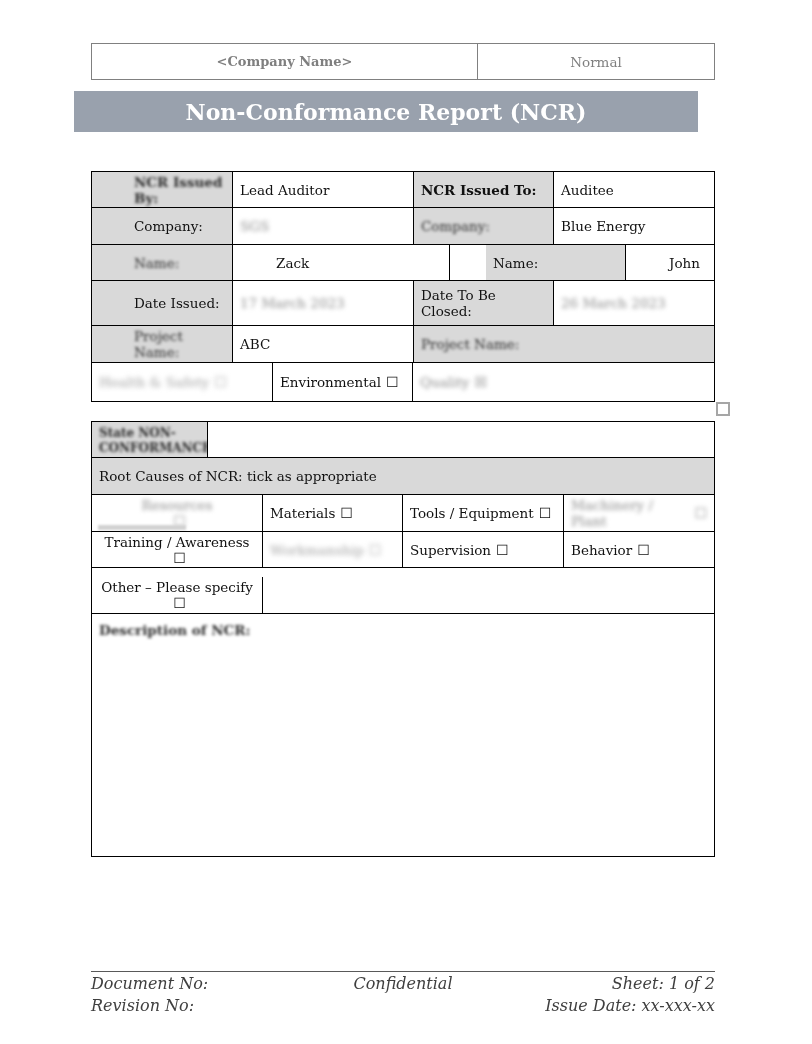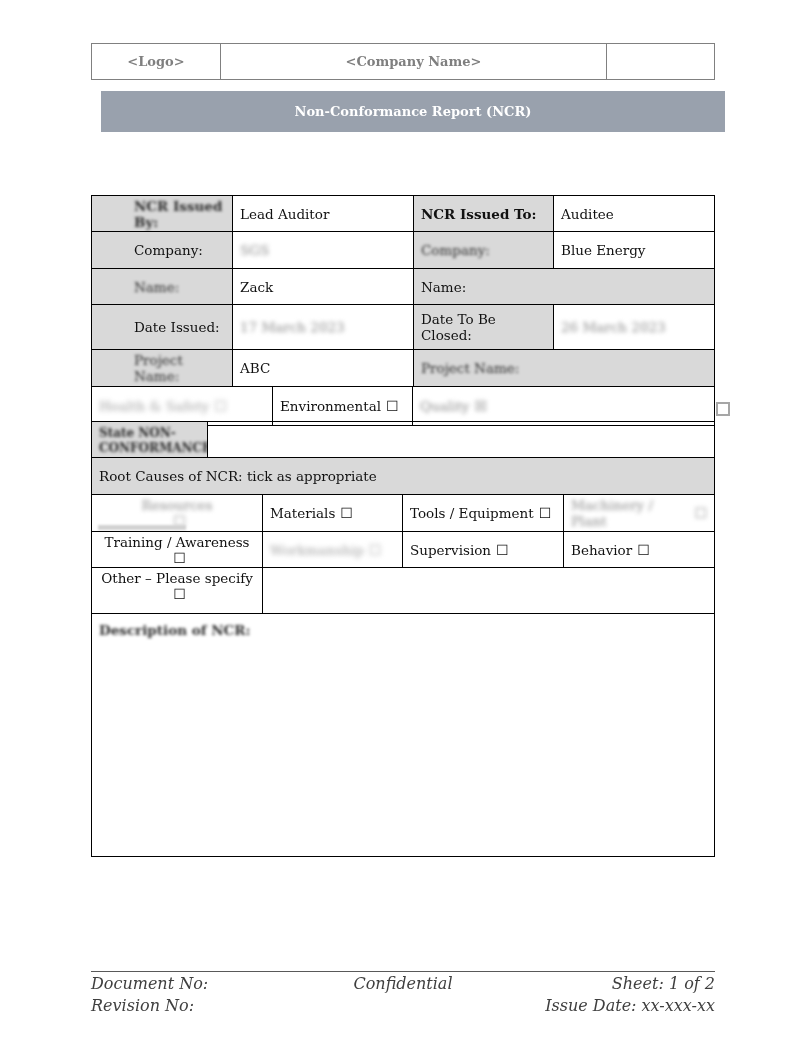--- a/index.html
+++ b/index.html
@@ -15,22 +15,22 @@
 
   
   .hdr-tbl{position:absolute;left:91px;top:43px;width:624px;height:37px;display:flex;border:1px solid var(--hdr-border);}
   .hdr-cell{display:flex;align-items:center;justify-content:center;color:var(--hdr-text);font-size:13px;}
   .hdr-cell.b{font-weight:bold;}
   .hdr-logo{width:129px;border-right:1px solid var(--hdr-border);}
   .hdr-company{width:386px;border-right:1px solid var(--hdr-border);}
   .hdr-normal{flex:1;font-size:13.5px;}
 
   
-  .banner{position:absolute;left:101px;top:91px;width:624px;height:41px;background:var(--banner-bg);
-          display:flex;align-items:center;justify-content:center;color:#ffffff;font-weight:bold;font-size:13px;}
+  .banner{position:absolute;left:74px;top:91px;width:624px;height:41px;background:var(--banner-bg);
+          display:flex;align-items:center;justify-content:center;color:#ffffff;font-weight:bold;font-size:22px;}
 
   
   .tbl{position:absolute;left:91px;width:624px;border:1px solid #000;}
   .trow{display:flex;border-bottom:1px solid #000;}
   .trow:last-child{border-bottom:none;}
   .tcell{display:flex;align-items:center;padding:2px 7px;font-size:13.5px;color:#111;border-right:1px solid #000;overflow:hidden;position:relative;}
   .tcell:last-child{border-right:none;flex:1;}
   .gray{background:var(--shading);}
   .bold{font-weight:bold;}
 
@@ -63,53 +63,54 @@
   .ft-left{left:91px;top:973px;text-align:left;}
   .ft-center{left:91px;top:973px;width:624px;text-align:center;}
   .ft-right{left:91px;top:973px;width:624px;text-align:right;}
 </style>
 </head>
 <body>
 
 <div class="page">
 
   <div class="hdr-tbl">
-    <div class="hdr-cell b hdr-logo">&lt;Logo&gt;</div>
     <div class="hdr-cell b hdr-company">&lt;Company Name&gt;</div>
+    <div class="hdr-cell hdr-normal">Normal</div>
   </div>
 
   <div class="banner">
     <span>Non-Conformance Report (NCR)</span>
   </div>
 
-  <div class="tbl" style="top:171px;margin-top:24px;">
+  <div class="tbl" style="top:171px;">
     <div class="trow" style="height:36px;">
       <div class="tcell gray bold c1">
           <span class="bl">NCR Issued By:</span>
         </div>
       <div class="tcell c2">Lead Auditor</div>
       <div class="tcell gray bold c3">NCR Issued To:</div>
       <div class="tcell">Auditee</div>
     </div>
     <div class="trow" style="height:37px;">
       <div class="tcell gray c1">Company:</div>
       <div class="tcell c2">
           <span class="bl2">SGS</span>
         </div>
       <div class="tcell gray c3">
           <span class="bl">Company:</span>
         </div>
       <div class="tcell">Blue Energy</div>
     </div>
-    <div class="trow" style="height:36px;">
+    <div class="trow" style="height:36px;gap:36px;">
       <div class="tcell gray c1">
           <span class="bl">Name:</span>
         </div>
       <div class="tcell c2">Zack</div>
       <div class="tcell gray c3">Name:</div>
+      <div class="tcell">John</div>
     </div>
     <div class="trow" style="height:45px;">
       <div class="tcell gray c1">Date Issued:</div>
       <div class="tcell c2">
           <span class="bl2">17 March 2023</span>
         </div>
       <div class="tcell gray c3">Date To Be Closed:</div>
       <div class="tcell">
           <span class="bl2">26 March 2023</span>
         </div>
@@ -181,21 +182,21 @@
       </div>
       <div class="tcell k3">
         <span>Supervision</span>
         <span class="box">☐</span>
       </div>
       <div class="tcell">
         <span>Behavior</span>
         <span class="box">☐</span>
       </div>
     </div>
-    <div class="trow" style="height:46px;">
+    <div class="trow" style="height:46px;align-items:flex-end;">
       <div class="tcell k1">
         <span>Other – Please specify</span>
         <span class="box">☐</span>
       </div>
       <div class="tcell"></div>
     </div>
     <div class="trow" style="height:242px;">
       <div class="tcell desc-cell">
         <span class="bl bold">Description of NCR:</span>
       </div>

